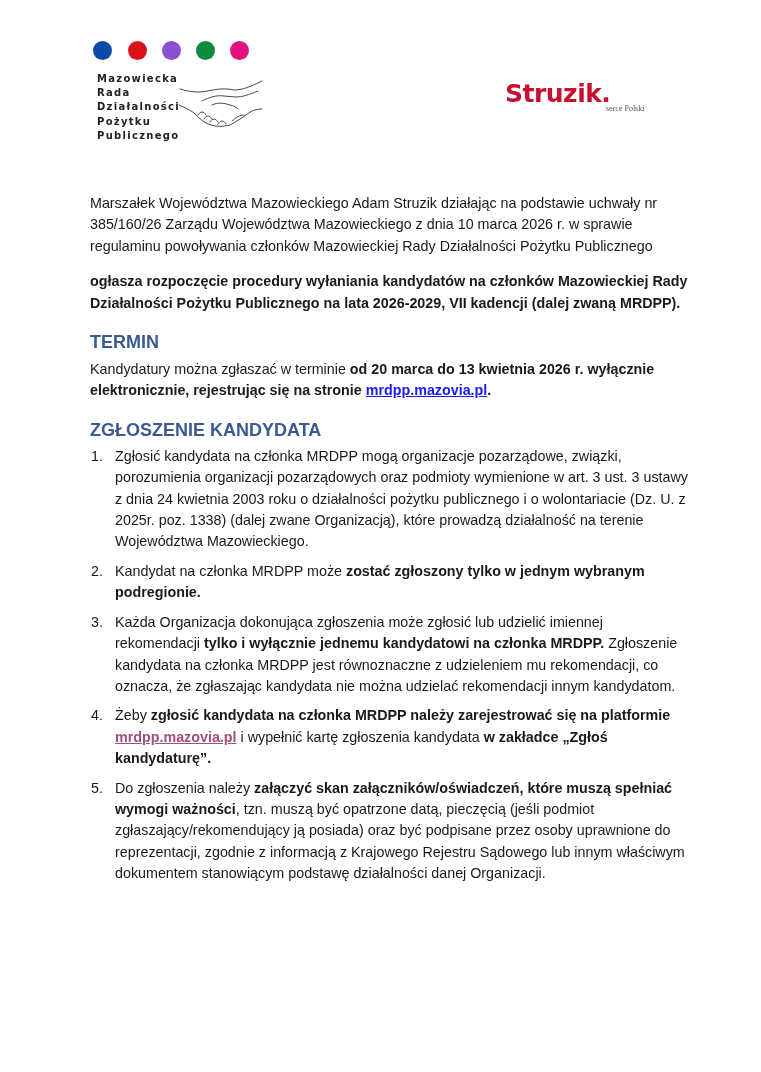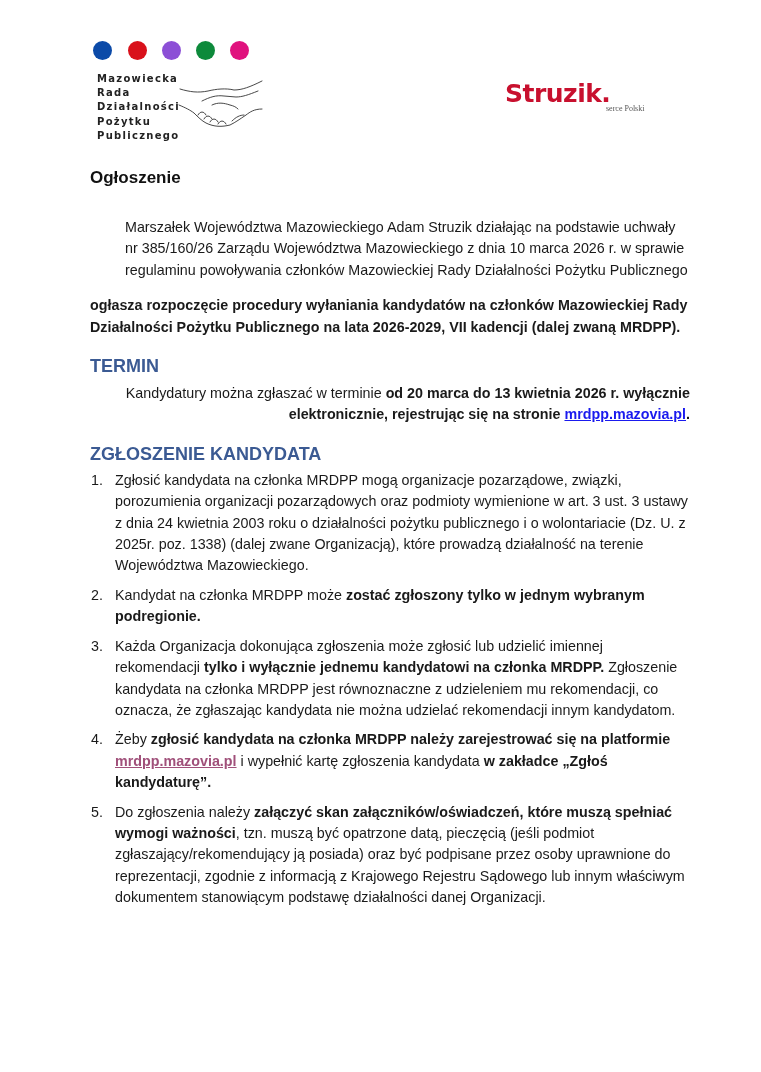--- a/index.html
+++ b/index.html
@@ -18,24 +18,24 @@
 
   .logo-right { position: absolute; left: 505px; top: 80px; width: 160px; height: 40px; }
   .brand { position: absolute; left: 0; top: 0; font-family: "DejaVu Sans", sans-serif; font-weight: bold;
            font-size: 25px; letter-spacing: -0.5px; line-height: 28px; white-space: nowrap; }
   .tagline { position: absolute; left: 101px; top: 24px; font-size: 8px; color: #555; white-space: nowrap; font-family: Liberation Serif, serif; }
 
   
   .content { position: absolute; left: 90px; top: 166px; width: 600px; }
   .title { font-weight: bold; font-size: 17px; margin: 0; line-height: 24px; color: #111; }
   p { margin: 0; font-size: 14.3px; line-height: 21.4px; }
-  .intro { margin-top: 27px; margin-left: 35px; }
+  .intro { margin-top: 27px; }
   .intro-bold { margin-top: 14px; font-weight: bold; }
   .section-heading { margin-top: 17px; color: #3b5a93; font-weight: bold; font-size: 18px; line-height: 22px; }
-  .termin-text { margin-top: 6px; text-align: right; }
+  .termin-text { margin-top: 6px; }
   b { font-weight: bold; }
   a.link-blue { color: #1a1aee; text-decoration: underline; font-weight: bold; }
   a.link-purple { color: #a0507a; text-decoration: underline; font-weight: bold; }
 
   ol.items { list-style: none; margin: 5px 0 0 0; padding: 0; }
   ol.items li { position: relative; padding-left: 25px; font-size: 14.3px; line-height: 21.4px; margin-bottom: 8px; }
   ol.items li .num { position: absolute; left: 1px; top: 0; }
 </style>
 </head>
 <body>
@@ -69,21 +69,20 @@
       <path d="M56 46 C60 42 64 40 68 40"></path>
     </svg>
   </div>
 
   <div class="logo-right">
     <div class="brand" style="color: rgb(200, 16, 46);">Struzik.</div>
     <div class="tagline">serce Polski</div>
   </div>
 
   <div class="content">
-    <h1 class="title">Ogłoszenie</h1>
 
     <p class="intro">Marszałek Województwa Mazowieckiego Adam Struzik działając na podstawie uchwały nr 385/160/26 Zarządu Województwa Mazowieckiego z dnia 10 marca 2026 r. w sprawie regulaminu powoływania członków Mazowieckiej Rady Działalności Pożytku Publicznego</p>
     <p class="intro-bold">ogłasza rozpoczęcie procedury wyłaniania kandydatów na członków Mazowieckiej Rady Działalności Pożytku Publicznego na lata 2026-2029, VII kadencji (dalej zwaną MRDPP).</p>
 
     <div class="section-heading" style="color: rgb(59, 90, 147);">TERMIN</div>
     <p class="termin-text"><span>Kandydatury można zgłaszać w terminie </span><b>od 20 marca do 13 kwietnia 2026 r. wyłącznie elektronicznie, rejestrując się na stronie </b><a class="link-blue" href="#">mrdpp.mazovia.pl</a><b>.</b></p>
 
     <div class="section-heading" style="color: rgb(59, 90, 147);">ZGŁOSZENIE KANDYDATA</div>
     <ol class="items" id="items-list">
         <li><span class="num">1.</span><span>Zgłosić kandydata na członka MRDPP mogą organizacje pozarządowe, związki, porozumienia organizacji pozarządowych oraz podmioty wymienione w art. 3 ust. 3 ustawy z dnia 24 kwietnia 2003 roku o działalności pożytku publicznego i o wolontariacie (Dz. U. z 2025r. poz. 1338) (dalej zwane Organizacją), które prowadzą działalność na terenie Województwa Mazowieckiego.</span></li>

